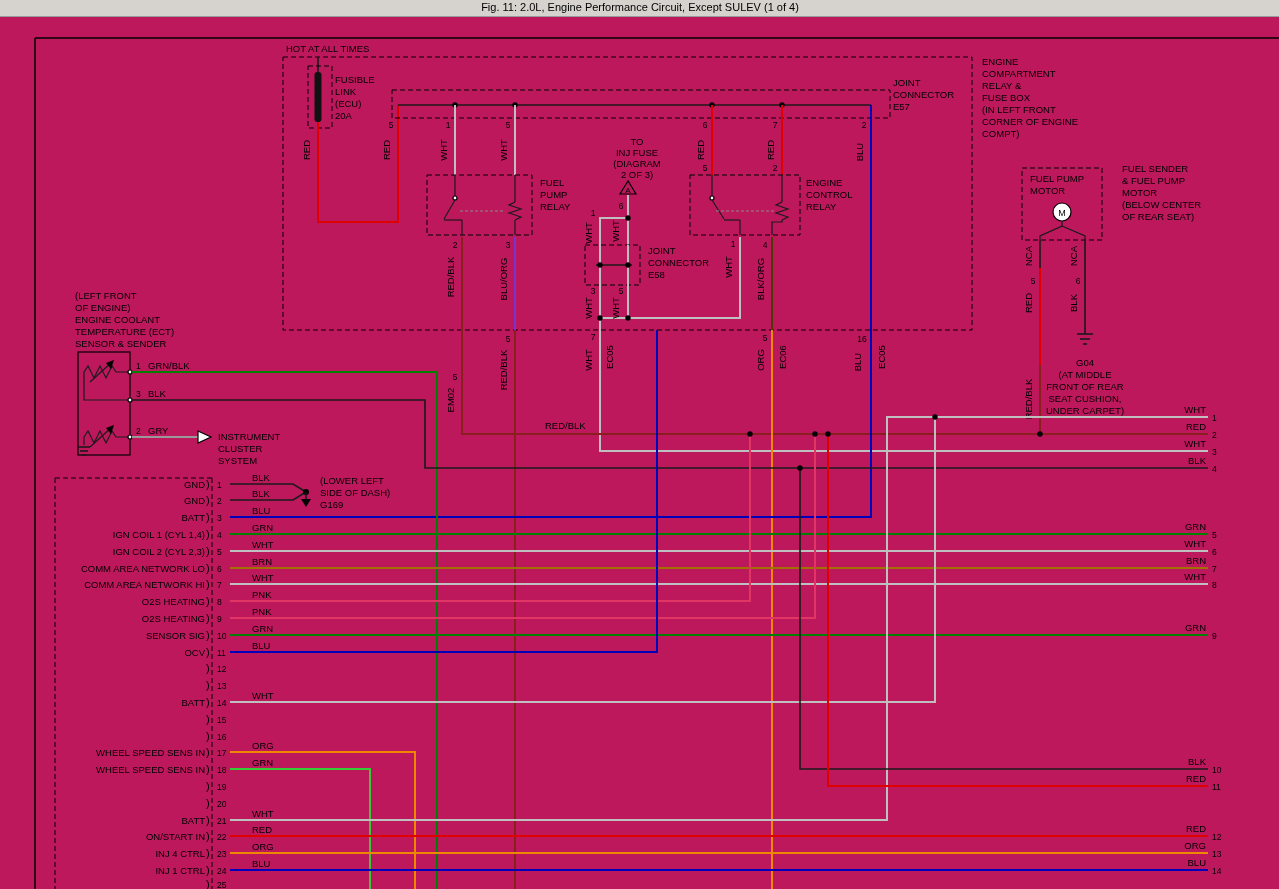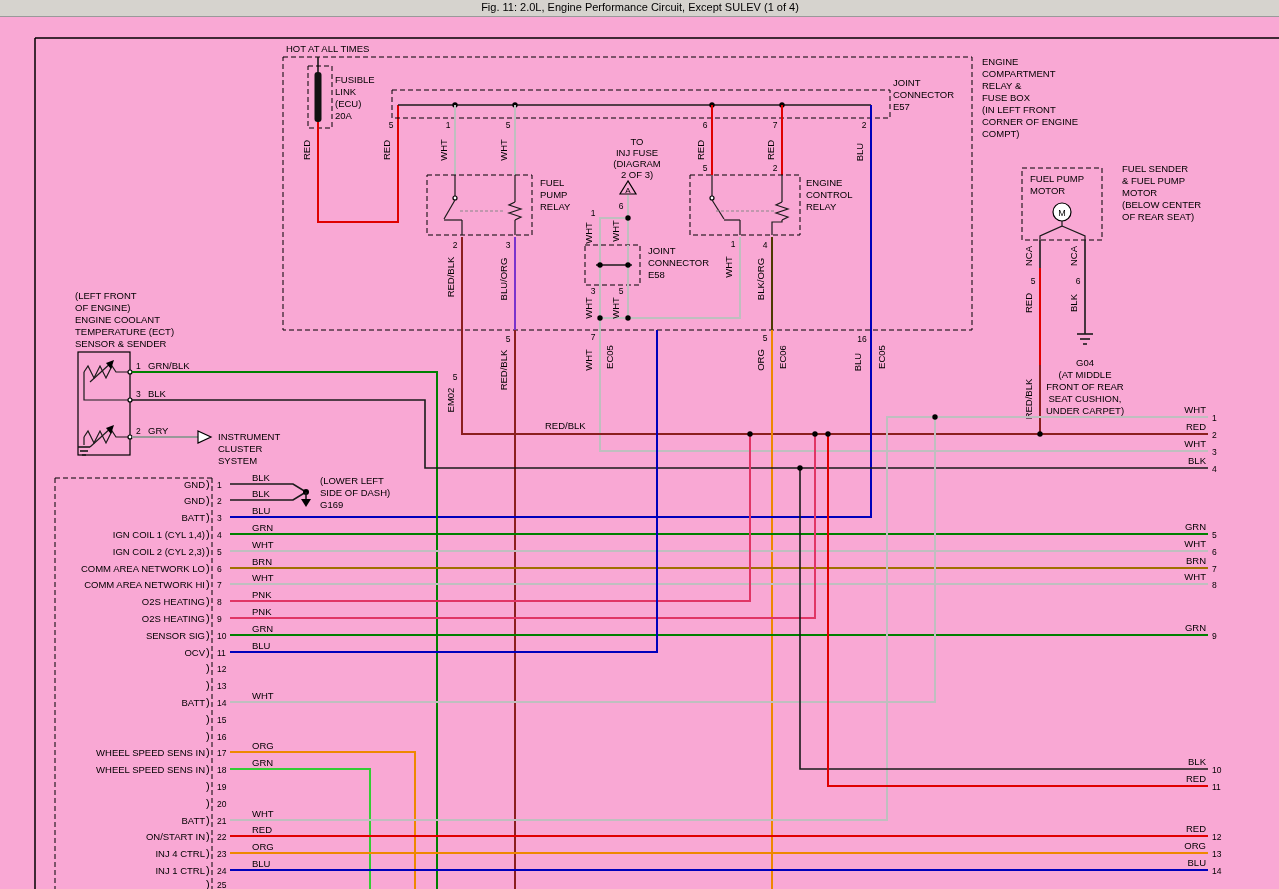--- a/index.html
+++ b/index.html
@@ -1,16 +1,16 @@
 <!DOCTYPE html>
 <html><head>
 <meta charset="utf-8">
 <style>
   html,body{margin:0;padding:0;background:#fff}
-  .stage{position:relative;width:1279px;height:889px;background:#f9a8d4;overflow:hidden}
+  .stage{position:relative;width:1279px;height:889px;background:#be185d;overflow:hidden}
   svg{display:block}
   text{font-family:"Liberation Sans","DejaVu Sans",sans-serif;fill:#000}
   .t{font-size:9.5px}
   .tn{font-size:8.5px}
   .tb{font-size:11px}
   .tt{font-size:11px}
   .wk{stroke:#1a1a1a;stroke-width:1.6;fill:none}
   .wk1{stroke:#1a1a1a;stroke-width:1.2;fill:none}
   .ww{stroke:#bfbfbf;stroke-width:2;fill:none}
   .wr{stroke:#e00000;stroke-width:2;fill:none}

